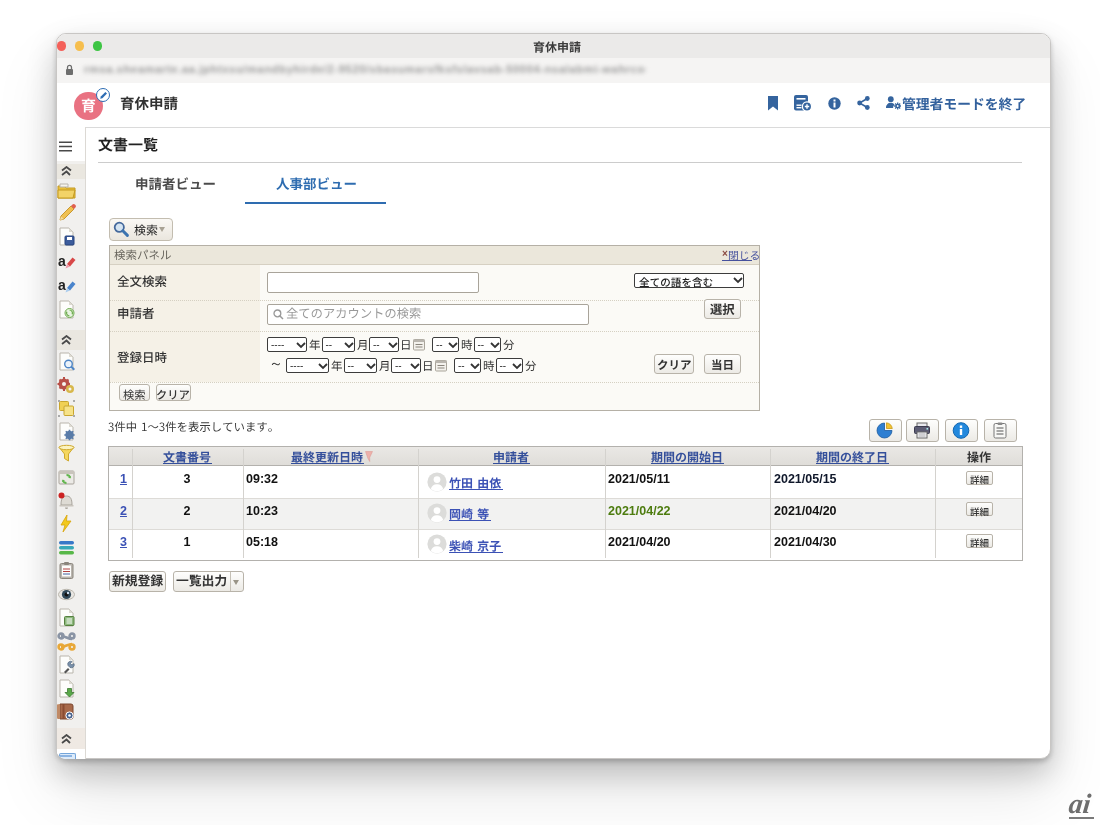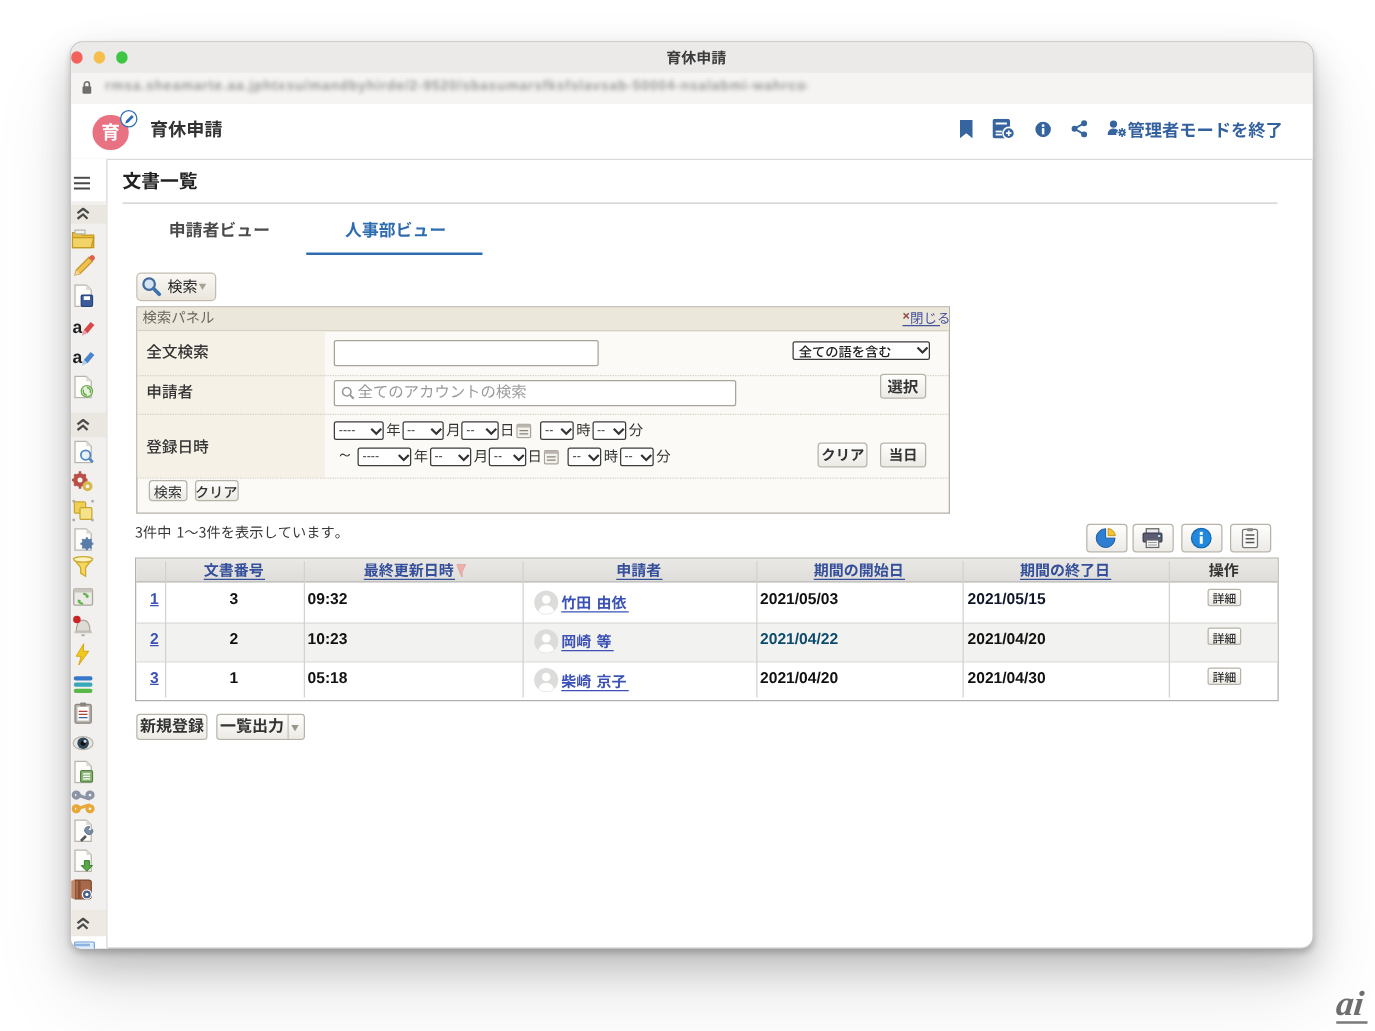--- a/index.html
+++ b/index.html
@@ -771,21 +771,21 @@
           <path d="M3.8 17a6.4 6.4 0 0 1 12.4 0 9.6 9.6 0 0 1-12.4 0z" fill="#fff"></path>
         </svg>
 <div style="position:absolute;left:448.7px;top:475.8px;width:54px;height:13px;border-bottom:1px solid #3b51b5;"><svg width="54" height="13" viewBox="0 0 54 13">
             <g transform="translate(0,10.56) scale(0.012000,-0.012000)" fill="#3b51b5">
               <use href="#gb7af9" x="0"></use>
               <use href="#gb7530" x="1000"></use>
               <use href="#gb7531" x="2350"></use>
               <use href="#gb4f9d" x="3350"></use>
             </g>
           </svg></div>
-<div class="abs" style="left:608px;top:472px;font-size:12.5px;font-weight:bold;color:#111;">2021/05/03</div>
+<div class="abs" style="left:608px;top:472px;font-size:12.5px;font-weight:bold;color:#111;">2021/05/11</div>
 <div class="abs" style="left:774px;top:472px;font-size:12.5px;font-weight:bold;color:#0f172a;">2021/05/15</div>
 <div class="btn" style="left:966px;top:470.5px;width:27px;height:14px;border-radius:2px;"></div>
 <div style="position:absolute;left:969.5px;top:472.3px;width:20px;height:11px;"><svg width="20" height="11" viewBox="0 0 20 11">
             <g transform="translate(0,8.36) scale(0.009500,-0.009500)" fill="#333">
               <use href="#gm8a73" x="0"></use>
               <use href="#gm7d30" x="1000"></use>
             </g>
           </svg></div>
 <div class="abs" style="left:120.0px;top:503.5px;font-size:12.5px;color:#3b51b5;font-weight:bold;text-decoration:underline;">2</div>
 <div class="abs" style="left:132px;top:503.5px;width:110px;text-align:center;font-size:12.5px;font-weight:bold;color:#111;">2</div>
@@ -795,21 +795,21 @@
           <circle cx="10" cy="7.6" r="3.4" fill="#fff"></circle>
           <path d="M3.8 17a6.4 6.4 0 0 1 12.4 0 9.6 9.6 0 0 1-12.4 0z" fill="#fff"></path>
         </svg>
 <div style="position:absolute;left:448.7px;top:507.3px;width:42px;height:13px;border-bottom:1px solid #3b51b5;"><svg width="42" height="13" viewBox="0 0 42 13">
             <g transform="translate(0,10.56) scale(0.012000,-0.012000)" fill="#3b51b5">
               <use href="#gb5ca1" x="0"></use>
               <use href="#gb5d0e" x="1000"></use>
               <use href="#gb7b49" x="2350"></use>
             </g>
           </svg></div>
-<div class="abs" style="left:608px;top:503.5px;font-size:12.5px;font-weight:bold;color:#0c4a6e;">2021/04/22</div>
+<div class="abs" style="left:608px;top:503.5px;font-size:12.5px;font-weight:bold;color:#4d7c0f;">2021/04/22</div>
 <div class="abs" style="left:774px;top:503.5px;font-size:12.5px;font-weight:bold;color:#111;">2021/04/20</div>
 <div class="btn" style="left:966px;top:502.0px;width:27px;height:14px;border-radius:2px;"></div>
 <div style="position:absolute;left:969.5px;top:503.8px;width:20px;height:11px;"><svg width="20" height="11" viewBox="0 0 20 11">
             <g transform="translate(0,8.36) scale(0.009500,-0.009500)" fill="#333">
               <use href="#gm8a73" x="0"></use>
               <use href="#gm7d30" x="1000"></use>
             </g>
           </svg></div>
 <div class="abs" style="left:120.0px;top:535px;font-size:12.5px;color:#3b51b5;font-weight:bold;text-decoration:underline;">3</div>
 <div class="abs" style="left:132px;top:535px;width:110px;text-align:center;font-size:12.5px;font-weight:bold;color:#111;">1</div>

